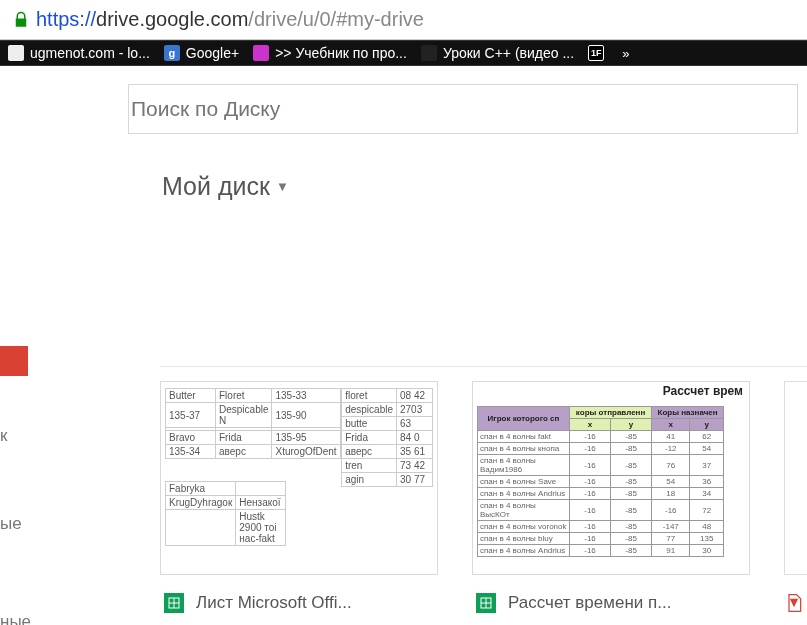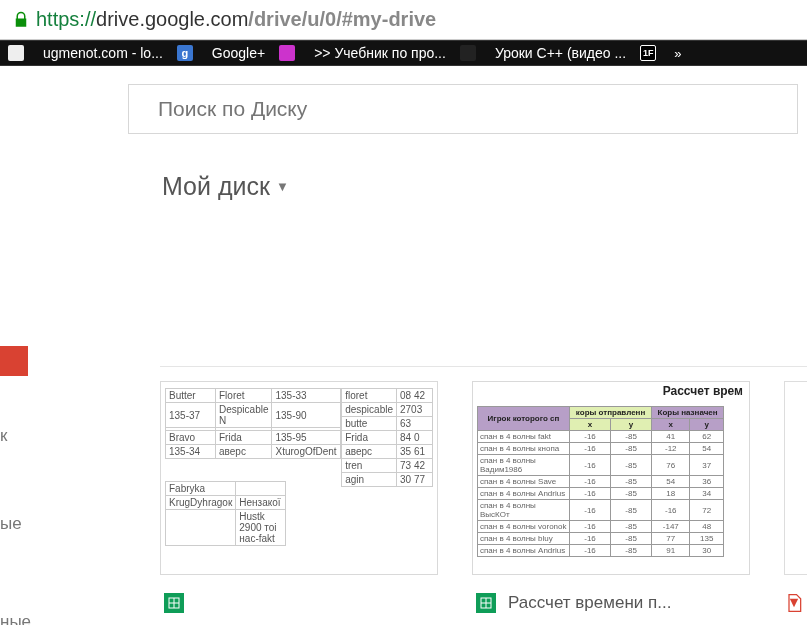--- a/index.html
+++ b/index.html
@@ -21,36 +21,36 @@
     }
     .lock-icon {
       width: 18px;
       height: 18px;
       color: #0a8f0a;
     }
     .url {
       font-size: 20px;
       color: #555;
     }
-    .url .proto { color: #15803d; }
+    .url .proto { color: #1d4ed8; }
     .url .domain { color: #333; }
-    .url .path { color: #888; font-weight: bold; }
+    .url .path { color: #888; }
     .bookmarks {
       background: #111;
       padding: 4px 8px;
       display: flex;
       align-items: center;
       gap: 14px;
       border-top: 1px solid #333;
       border-bottom: 1px solid #333;
     }
     .bm {
       display: inline-flex;
       align-items: center;
-      gap: 19px;
+      gap: 6px;
       color: #fff;
       font-size: 14px;
       white-space: nowrap;
     }
     .bm-ico {
       width: 16px;
       height: 16px;
       display: inline-block;
       border-radius: 2px;
     }
@@ -64,21 +64,21 @@
     .content {
       position: relative;
       padding-left: 0;
     }
     .search-wrap {
       padding: 18px 0 0 128px;
     }
     .search-box {
       width: 670px;
       border: 1px solid #d7d7d7;
-      padding: 12px 29px;
+      padding: 12px 2px;
       font-size: 21px;
       color: #aaa;
       background: #fff;
     }
     .heading-row {
       padding: 38px 0 0 162px;
       display: flex;
       align-items: center;
       gap: 6px;
     }
@@ -313,20 +313,21 @@
         </div>
       </div>
       <div class="file-label">
         <span class="sheets-icon">
           <svg width="12" height="12" viewBox="0 0 12 12">
               <rect x="1" y="1" width="10" height="10" fill="none" stroke="#fff" stroke-width="1"></rect>
               <line x1="1" y1="6" x2="11" y2="6" stroke="#fff"></line>
               <line x1="6" y1="1" x2="6" y2="11" stroke="#fff"></line>
             </svg>
         </span>
+        <span class="file-name">Лист Microsoft Offi...</span>
       </div>
     </div>
 
     <div class="file-card">
       <div class="thumb">
         <div class="thumb2-title">Рассчет врем</div>
         <table class="thumb2-tbl">
           <tbody>
               <tr>
             <th rowspan="2">Игрок которого сп</th>

